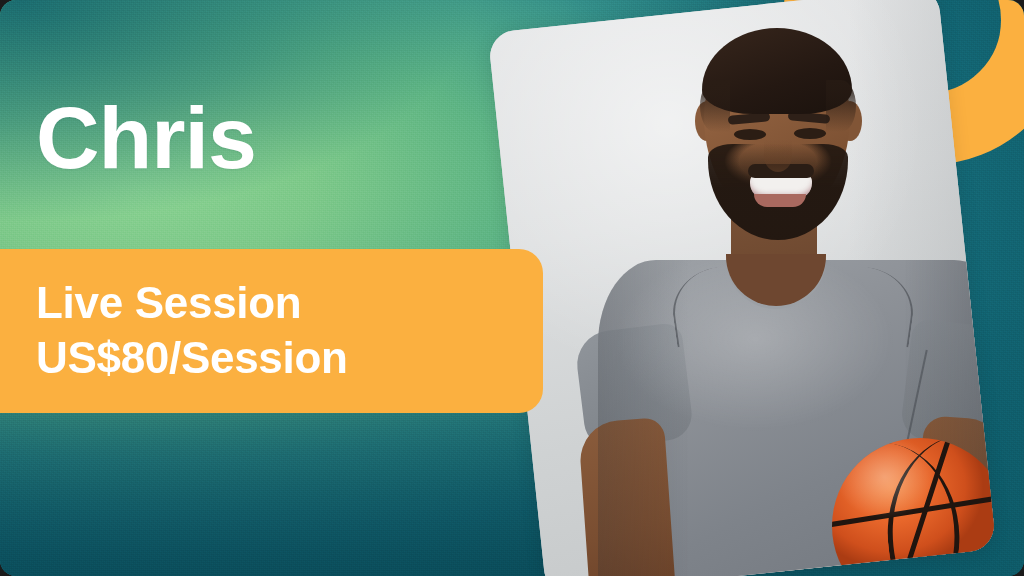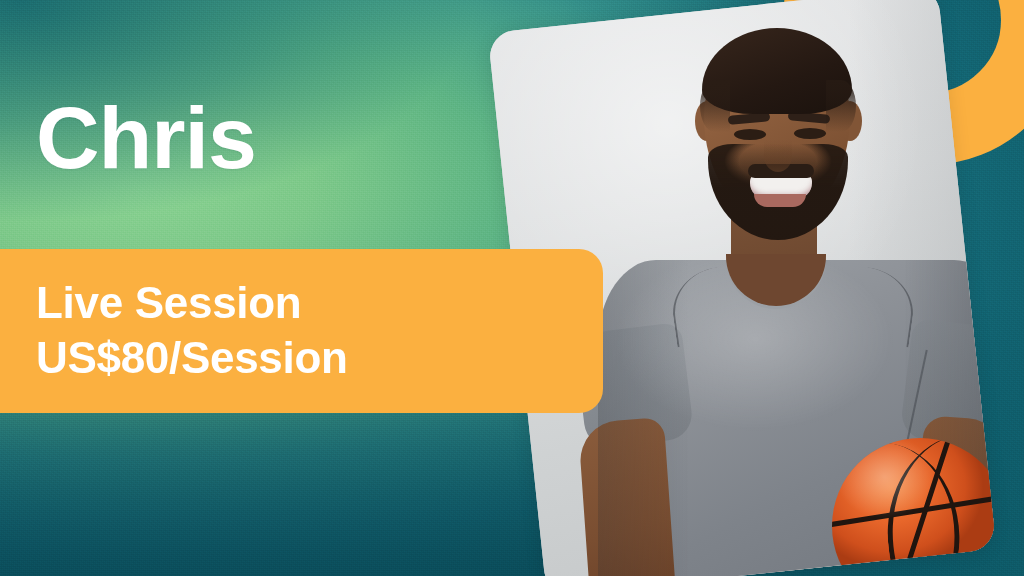--- a/index.html
+++ b/index.html
@@ -5,20 +5,21 @@
 <style>
   * { margin:0; padding:0; box-sizing:border-box; }
   html,body{ background:#1b1b1b; }
 
   .stage{
     position:relative;
     width:1024px; height:576px;
     overflow:hidden;
     font-family:"Liberation Sans", sans-serif;
     background:#0e5866;
+    border-radius:16px;
   }
 
   
   .bg-base{
     position:absolute; inset:0;
     background:
       radial-gradient(118% 95% at 14% 33%, #8ad292 0%, #7ec98a 14%, #5fb585 30%, #35908a 50%, #1d7480 66%, #12606e 80%, #0d5461 100%);
   }
   .bg-tint-tl{
     position:absolute; inset:0;
@@ -276,21 +277,21 @@
     position:absolute; left:36px; top:94px;
     font-size:88px; line-height:1;
     font-weight:700; letter-spacing:-1px;
     color:#ffffff;
     text-shadow:0 1px 2px rgba(0,60,60,.10);
   }
 
   
   .price-banner{
     position:absolute; left:0; top:249px;
-    width:603px; height:164px;
+    width:543px; height:164px;
     background:var(--accent,#fbb040);
     border-radius:0 24px 24px 0;
     padding:26px 0 0 36px;
   }
   .price-line{
     color:#ffffff; font-weight:700;
     font-size:44px; line-height:1.26;
     letter-spacing:-0.3px;
     white-space:nowrap;
   }

